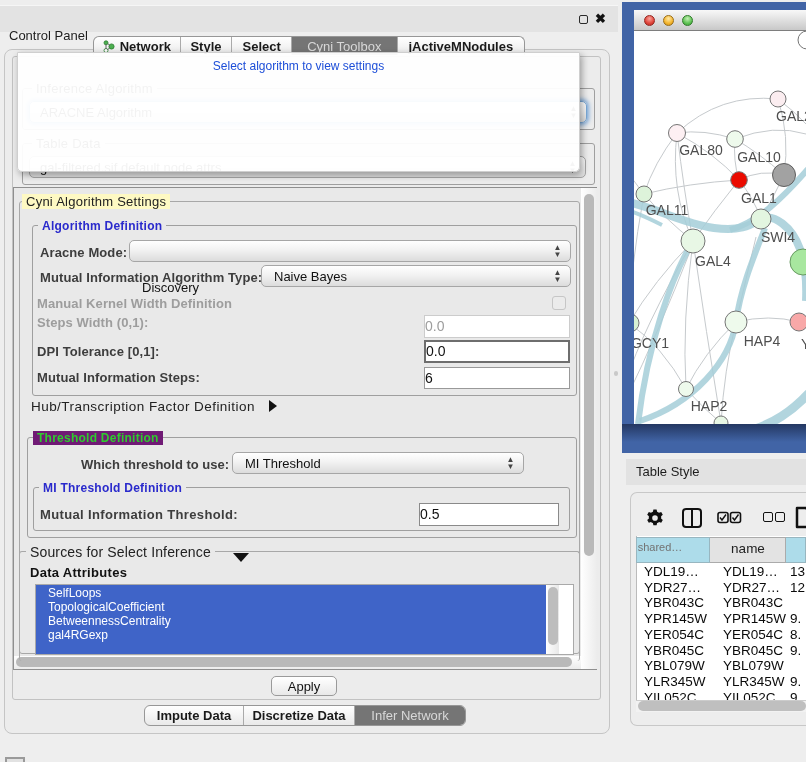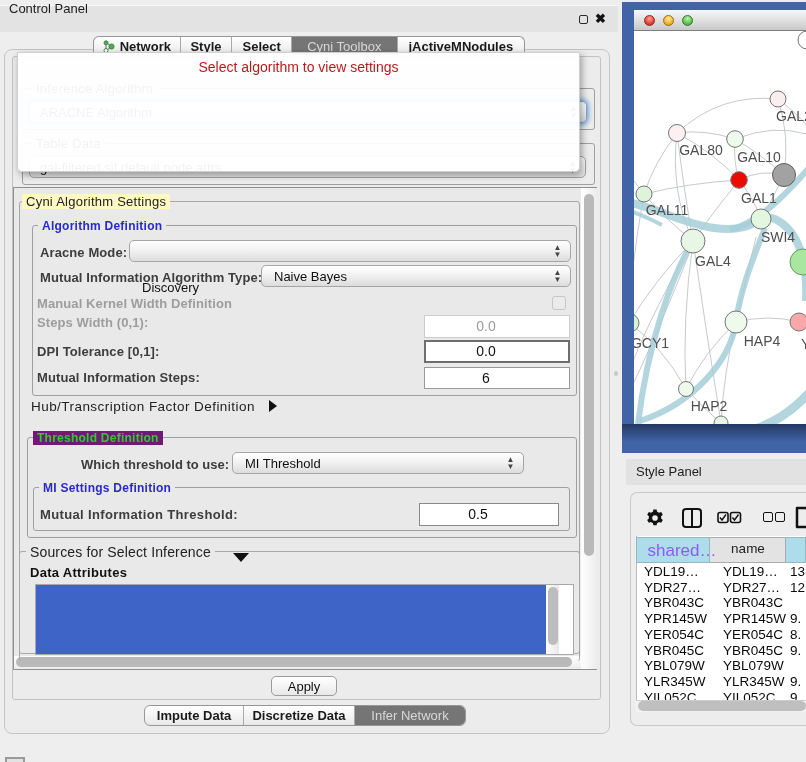--- a/index.html
+++ b/index.html
@@ -1,32 +1,32 @@
 <!DOCTYPE html>
 <html><head><meta charset="utf-8">
 <style>
 *{margin:0;padding:0;box-sizing:border-box;}
 html,body{width:806px;height:762px;overflow:hidden;background:#eeeeee;font-family:"Liberation Sans",sans-serif;}
 .abs{position:absolute;}
 .lbl{font-size:13px;font-weight:bold;color:#3d3d3d;letter-spacing:0.1px;white-space:nowrap;}
 .dis{color:#9d9d9d;}
 .combo{position:absolute;border:1px solid #a6a6a6;border-radius:5px;background:linear-gradient(#ffffff,#f2f2f2 45%,#dcdcdc);font-size:13px;color:#111;}
 .combo .ar{position:absolute;right:8px;top:3px;width:9px;font-size:8px;line-height:7px;color:#444;text-align:center;}
-.field{position:absolute;background:#fff;font-size:14px;color:#111;text-align:center;padding-right:22px;}
+.field{position:absolute;background:#fff;font-size:14px;color:#111;text-align:left;padding-right:22px;}
 .gbox{position:absolute;border:1px solid #9f9f9f;border-radius:3px;}
 .gtitle{position:absolute;top:-8px;left:9px;background:#ececec;padding:0 4px;font-size:13px;letter-spacing:0.25px;white-space:nowrap;}
 .seg{position:absolute;display:flex;border:1px solid #979797;border-radius:6px;background:linear-gradient(#ffffff,#e9e9e9);overflow:hidden;}
 .seg>div{font-size:13px;font-weight:bold;color:#1a1a1a;display:flex;align-items:center;justify-content:center;border-right:1px solid #aaa;}
 .seg>div:last-child{border-right:none;}
 .seg>div.on{background:#757575;color:#d8d8d8;font-weight:normal;}
 </style></head>
 <body>
 
 <div class="abs" style="left:0;top:5px;width:618px;height:27px;background:#e3e3e3;border-top:1px solid #f6f6f6;"></div>
-<div class="abs" style="left:9px;top:1px;font-size:13px;color:#1d1d1d;">Control Panel</div>
+<div class="abs" style="left:9px;top:28px;font-size:13px;color:#1d1d1d;">Control Panel</div>
 <div class="abs" style="left:579px;top:15px;width:9px;height:9px;border:1.5px solid #2a2a2a;border-radius:2px;"></div>
 <div class="abs" style="left:595px;top:11px;font-size:13px;font-weight:bold;color:#111;">✖</div>
 
 <div class="abs" style="left:4px;top:49px;width:606px;height:685px;background:#ececec;border:1px solid #c5c5c5;border-radius:8px;"></div>
 
 <div class="abs" style="left:12px;top:56px;width:589px;height:644px;background:#ececec;border:1px solid #c2c2c2;border-radius:3px;"></div>
 
 <div class="gbox" style="left:22px;top:88px;width:573px;height:42px;">
   <span class="gtitle">Inference Algorithm</span>
 </div>
@@ -81,32 +81,33 @@
 
 <div class="gbox" style="left:27px;top:437px;width:550px;height:101px;">
   <span class="gtitle" style="background:#701a75;color:#2ecb2e;font-weight:bold;font-size:12px;top:-7px;left:5px;">Threshold Definition</span>
 </div>
 <div class="abs lbl" style="left:81px;top:457px;letter-spacing:0;">Which threshold to use:</div>
 <div class="combo" style="left:232px;top:452px;width:292px;height:22px;">
   <span style="position:absolute;left:12px;top:3px;">MI Threshold</span>
     <span class="ar">▲<br>▼</span>
 </div>
 <div class="gbox" style="left:33px;top:487px;width:537px;height:44px;">
-  <span class="gtitle" style="background:#e9e9e9;color:#2a2acc;font-weight:bold;font-size:12px;top:-7px;left:5px;">MI Settings Definition</span>
+  <span class="gtitle" style="background:#e9e9e9;color:#2a2acc;font-weight:bold;font-size:12px;top:-7px;left:5px;">MI Threshold Definition</span>
 </div>
 <div class="abs lbl" style="left:40px;top:507px;letter-spacing:0.35px;">Mutual Information Threshold:</div>
 <div class="field" style="left:419px;top:503px;width:140px;height:23px;border:1px solid #8a8a8a;line-height:21px;">0.5</div>
 
 <div class="gbox" style="left:19px;top:551px;width:561px;height:110px;border-bottom:none;border-color:#a8a8a8;">
   <span class="gtitle" style="background:#e9e9e9;left:6px;color:#222;font-size:14px;letter-spacing:0.15px;">Sources for Select Inference</span>
 </div>
 <div class="abs" style="left:233px;top:553px;width:0;height:0;border-top:9px solid #111;border-left:8.5px solid transparent;border-right:8.5px solid transparent;"></div>
 <div class="abs lbl" style="left:30px;top:565px;color:#111;letter-spacing:0.3px;">Data Attributes</div>
 <div class="abs" style="left:35px;top:584px;width:539px;height:71px;background:#fff;border:1px solid #a9a9a9;overflow:hidden;">
   <div style="position:absolute;left:0;top:0;width:510px;height:71px;background:#3f64c8;"></div>
+  <div style="position:absolute;left:12px;top:1px;font-size:12px;color:#fff;line-height:14px;">SelfLoops<br>TopologicalCoefficient<br>BetweennessCentrality<br>gal4RGexp</div>
   <div style="position:absolute;left:511px;top:0;width:12px;height:71px;background:linear-gradient(90deg,#fcfcfc,#e8e8e8);"></div>
   <div style="position:absolute;left:512px;top:2px;width:10px;height:58px;background:#bdbdbd;border-radius:5px;"></div>
 </div>
 
 <div class="abs" style="left:271px;top:676px;width:66px;height:20px;border:1px solid #9a9a9a;border-radius:5px;background:linear-gradient(#ffffff,#e8e8e8);font-size:13px;color:#111;text-align:center;line-height:19px;">Apply</div>
 
 <div class="seg" style="left:144px;top:705px;width:322px;height:21px;">
   <div style="width:99px;">Impute Data</div>
   <div style="width:111px;">Discretize Data</div>
   <div class="on" style="width:110px;">Infer Network</div>
@@ -119,21 +120,21 @@
         <circle cx="3" cy="10.5" r="2" fill="#fff" stroke="#2c7d30" stroke-width="0.8"></circle>
         <path d="M3 4.5 L3 9 M4.8 3.6 L6.8 5.4 M4.6 9.6 L6.4 8.2" stroke="#555" stroke-width="0.9" fill="none"></path>
       </svg>Network</div>
   <div style="width:52px;">Style</div>
   <div style="width:60px;">Select</div>
   <div class="on" style="width:106px;">Cyni Toolbox</div>
   <div style="width:127px;">jActiveMNodules</div>
 </div>
 
 <div class="abs" style="left:17px;top:52px;width:563px;height:120px;background:rgba(255,255,255,0.95);border:1px solid #cfcfcf;border-radius:0 0 5px 5px;box-shadow:2px 3px 7px rgba(0,0,0,0.35);">
-  <div style="position:absolute;left:0;top:6px;width:100%;text-align:center;font-size:14px;color:#b91c1c;">Select algorithm to view settings</div>
+  <div style="position:absolute;left:0;top:6px;width:100%;text-align:center;font-size:12px;color:#1d4ed8;">Select algorithm to view settings</div>
 </div>
 
 <div class="abs" style="left:622px;top:2px;width:184px;height:451px;background:#4164a6;"></div>
 <div class="abs" style="left:622px;top:424px;width:184px;height:18px;background:linear-gradient(rgba(16,26,52,0.6),rgba(16,26,52,0));"></div>
 <div class="abs" style="left:634px;top:10px;width:172px;height:21px;background:linear-gradient(#f8f8f8,#c8c8c8);border-bottom:1px solid #7e7e7e;"></div>
 <div class="abs" style="left:644px;top:15px;width:11px;height:11px;border-radius:50%;background:radial-gradient(circle at 50% 30%,#f8a49c,#e1443a 60%,#b02f26);border:0.5px solid #93251e;"></div>
 <div class="abs" style="left:663px;top:15px;width:11px;height:11px;border-radius:50%;background:radial-gradient(circle at 50% 30%,#ffe9a8,#f4b52d 60%,#c88b1a);border:0.5px solid #9a6d15;"></div>
 <div class="abs" style="left:682px;top:15px;width:11px;height:11px;border-radius:50%;background:radial-gradient(circle at 50% 30%,#c4efb4,#5ec253 60%,#3e9a36);border:0.5px solid #2f7a29;"></div>
 
 <svg class="abs" style="left:634px;top:31px;background:#ffffff;" width="172" height="393" viewBox="0 0 172 393">
@@ -202,21 +203,21 @@
 <text x="33" y="184" text-anchor="middle">GAL11</text>
 <text x="144" y="211" text-anchor="middle">SWI4</text>
 <text x="79" y="235" text-anchor="middle">GAL4</text>
 <text x="16" y="317" text-anchor="middle">GCY1</text>
 <text x="128" y="315" text-anchor="middle">HAP4</text>
 <text x="167" y="318">Y</text>
 <text x="75" y="380" text-anchor="middle">HAP2</text>
 </g>
 </svg>
 <div class="abs" style="left:626px;top:459px;width:180px;height:26px;background:#e2e2e2;"></div>
-<div class="abs" style="left:636px;top:464px;font-size:13px;color:#1d1d1d;">Style Panel</div>
+<div class="abs" style="left:636px;top:464px;font-size:13px;color:#1d1d1d;">Table Style</div>
 <div class="abs" style="left:630px;top:492px;width:180px;height:234px;background:#ededed;border:1px solid #c8c8c8;border-radius:7px 0 0 7px;border-right:none;"></div>
 
 <svg class="abs" style="left:645px;top:508px;" width="20" height="20" viewBox="0 0 20 20">
 <path fill="#111" d="M8.4 1.5 h3.2 l.5 2.2 a6.3 6.3 0 0 1 1.9 1.1 l2.2-.8 1.6 2.8 -1.7 1.5 a6.3 6.3 0 0 1 0 2.2 l1.7 1.5 -1.6 2.8 -2.2-.8 a6.3 6.3 0 0 1 -1.9 1.1 l-.5 2.2 h-3.2 l-.5-2.2 a6.3 6.3 0 0 1 -1.9-1.1 l-2.2.8 -1.6-2.8 1.7-1.5 a6.3 6.3 0 0 1 0-2.2 l-1.7-1.5 1.6-2.8 2.2.8 a6.3 6.3 0 0 1 1.9-1.1 z M10 7.2 a2.8 2.8 0 1 0 0 5.6 a2.8 2.8 0 1 0 0-5.6 z"></path>
   </svg>
 <div class="abs" style="left:682px;top:508px;width:20px;height:20px;border:2.5px solid #111;border-radius:4px;"></div>
 <div class="abs" style="left:690.5px;top:510px;width:2.5px;height:16px;background:#111;"></div>
 <svg class="abs" style="left:717px;top:511px;" width="25" height="13" viewBox="0 0 25 13">
     <g fill="none" stroke="#111">
       <rect x="1" y="1.5" width="10" height="10" rx="2" stroke-width="1.6"></rect>
@@ -227,21 +228,21 @@
 <div class="abs" style="left:763px;top:512px;width:10px;height:10px;border:1.5px solid #111;border-radius:2px;"></div>
 <div class="abs" style="left:775px;top:512px;width:10px;height:10px;border:1.5px solid #111;border-radius:2px;"></div>
 <svg class="abs" style="left:795px;top:506px;" width="18" height="23" viewBox="0 0 18 23">
     <path d="M2 2 h9 l5 5 v14 h-14 z" fill="none" stroke="#111" stroke-width="2.5" stroke-linejoin="round"></path>
   </svg>
 
 <div class="abs" style="left:636px;top:536px;width:170px;height:164px;background:#fff;border-left:1px solid #bbb;"></div>
 <div class="abs" style="left:636px;top:537px;width:74px;height:26px;background:#addcea;border:1px solid #98b6c0;"></div>
 <div class="abs" style="left:710px;top:537px;width:76px;height:26px;background:#e3e3e3;border:1px solid #ababab;border-left:none;"></div>
 <div class="abs" style="left:786px;top:537px;width:20px;height:26px;background:#addcea;border:1px solid #98b6c0;border-left:none;"></div>
-<div class="abs" style="left:645px;top:541px;width:74px;text-align:center;font-size:17px;color:#8b5cf6;">shared…</div>
+<div class="abs" style="left:623px;top:541px;width:74px;text-align:center;font-size:11px;color:#737373;">shared…</div>
 <div class="abs" style="left:710px;top:541px;width:76px;text-align:center;font-size:13.5px;color:#222;">name</div>
 <div class="abs" style="left:636px;top:564px;width:197px;height:139px;overflow:hidden;">
  <div style="position:absolute;left:8px;top:0;font-size:13.5px;color:#0a0a0a;line-height:15.7px;">YDL19…<br>YDR27…<br>YBR043C<br>YPR145W<br>YER054C<br>YBR045C<br>YBL079W<br>YLR345W<br>YIL052C</div>
  <div style="position:absolute;left:87px;top:0;font-size:13.5px;color:#0a0a0a;line-height:15.7px;">YDL19…<br>YDR27…<br>YBR043C<br>YPR145W<br>YER054C<br>YBR045C<br>YBL079W<br>YLR345W<br>YIL052C</div>
  <div style="position:absolute;left:154px;top:0;font-size:13.5px;color:#0a0a0a;line-height:15.7px;">13<br>12<br><br>9.<br>8.<br>9.<br><br>9.<br>9.</div>
 </div>
 <div class="abs" style="left:636px;top:700px;width:170px;height:12px;background:#f2f2f2;border-top:1px solid #ccc;"></div>
 <div class="abs" style="left:638px;top:701px;width:168px;height:10px;background:#bfbfbf;border-radius:5px;"></div>
 
 <div class="abs" style="left:5px;top:757px;width:20px;height:14px;background:#e2e2e2;border:2px solid #9a9a9a;"></div>

